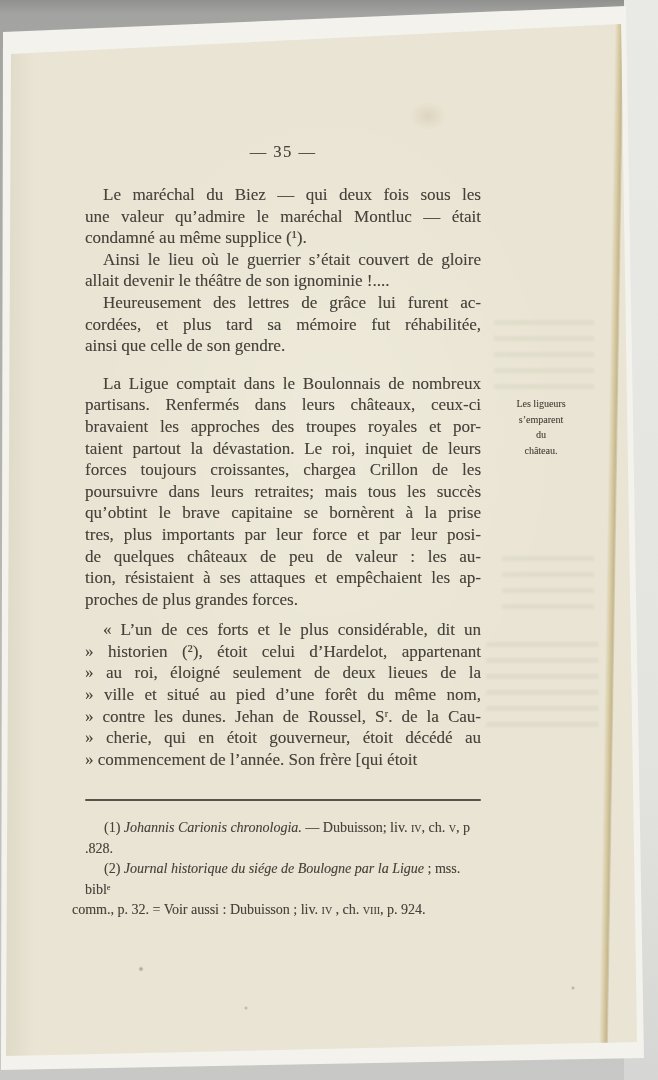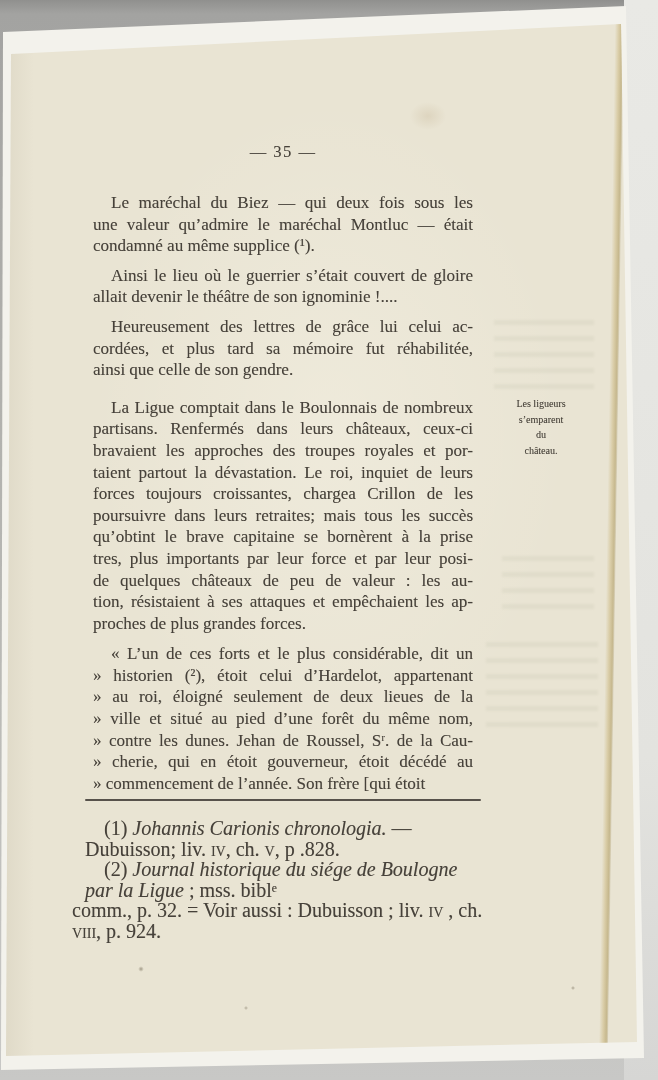--- a/index.html
+++ b/index.html
@@ -33,30 +33,30 @@
          background:repeating-linear-gradient(180deg, rgba(146,150,122,.18) 0 5px, rgba(146,150,122,0) 5px 16px);}
   .ghost-a{left:494px;top:320px;width:100px;height:70px;}
   .ghost-b{left:502px;top:556px;width:92px;height:56px;}
   .ghost-c{left:486px;top:642px;width:112px;height:90px;}
 
   .ink{color:#46413a;text-shadow:.3px .3px 0 rgba(70,62,50,.30);}
   .page-header{position:absolute;left:85px;top:142px;width:396px;text-align:center;
                font-size:16.5px;letter-spacing:1.5px;}
   .body-text{position:absolute;left:85px;top:184px;width:396px;
              font-size:17px;line-height:21.6px;}
-  .para{margin:8px;}
+  .para{margin:0;}
   .tline{text-align:justify;text-align-last:justify;white-space:normal;}
   .tline.lastline{text-align-last:left;}
   .tline.firstline{text-indent:18px;}
   .margin-note{position:absolute;left:483px;top:396px;width:116px;text-align:center;
                font-size:10px;line-height:15.5px;}
   .footnote-rule{position:absolute;left:85px;top:799px;width:396px;height:2px;
                  background:#57524b;border-radius:1px;}
   .footnotes{position:absolute;left:85px;top:818px;width:402px;
-             font-size:20px;line-height:20.5px;}
+             font-size:14px;line-height:20.5px;}
   .fline{text-align:left;}
   .fline.findent{text-indent:19px;}
   .fline.foutdent{margin-left:-13px;}
   .it{font-style:italic;}
   .sc{font-variant:small-caps;}
 </style>
 </head>
 <body>
 
 <div class="scene">
@@ -77,21 +77,21 @@
         <div class="para">
           <div class="tline firstline">Le maréchal du Biez — qui deux fois sous les</div>
           <div class="tline">une valeur qu’admire le maréchal Montluc — était</div>
           <div class="tline lastline">condamné au même supplice (¹).</div>
         </div>
         <div class="para">
           <div class="tline firstline">Ainsi le lieu où le guerrier s’était couvert de gloire</div>
           <div class="tline lastline">allait devenir le théâtre de son ignominie !....</div>
         </div>
         <div class="para">
-          <div class="tline firstline">Heureusement des lettres de grâce lui celui ac-</div>
+          <div class="tline firstline">Heureusement des lettres de grâce lui furent ac-</div>
           <div class="tline">cordées, et plus tard sa mémoire fut réhabilitée,</div>
           <div class="tline lastline">ainsi que celle de son gendre.</div>
         </div>
         <div class="para" style="margin-top: 16px;">
           <div class="tline firstline">La Ligue comptait dans le Boulonnais de nombreux</div>
           <div class="tline">partisans. Renfermés dans leurs châteaux, ceux-ci</div>
           <div class="tline">bravaient les approches des troupes royales et por-</div>
           <div class="tline">taient partout la dévastation. Le roi, inquiet de leurs</div>
           <div class="tline">forces toujours croissantes, chargea Crillon de les</div>
           <div class="tline">poursuivre dans leurs retraites; mais tous les succès</div>

